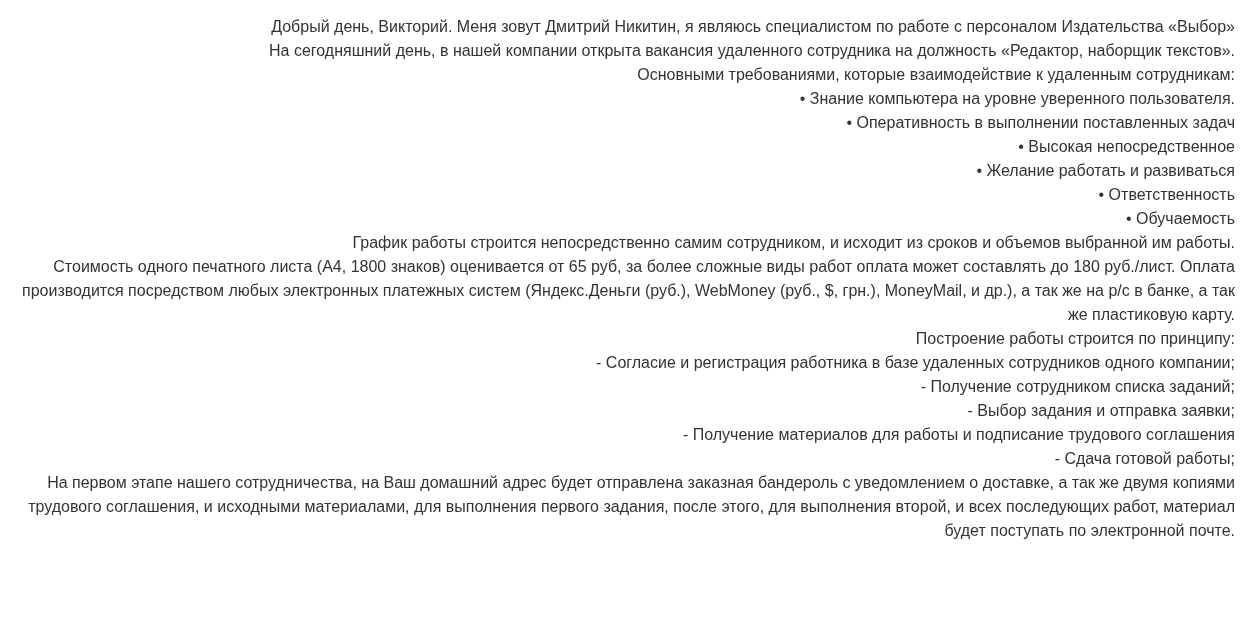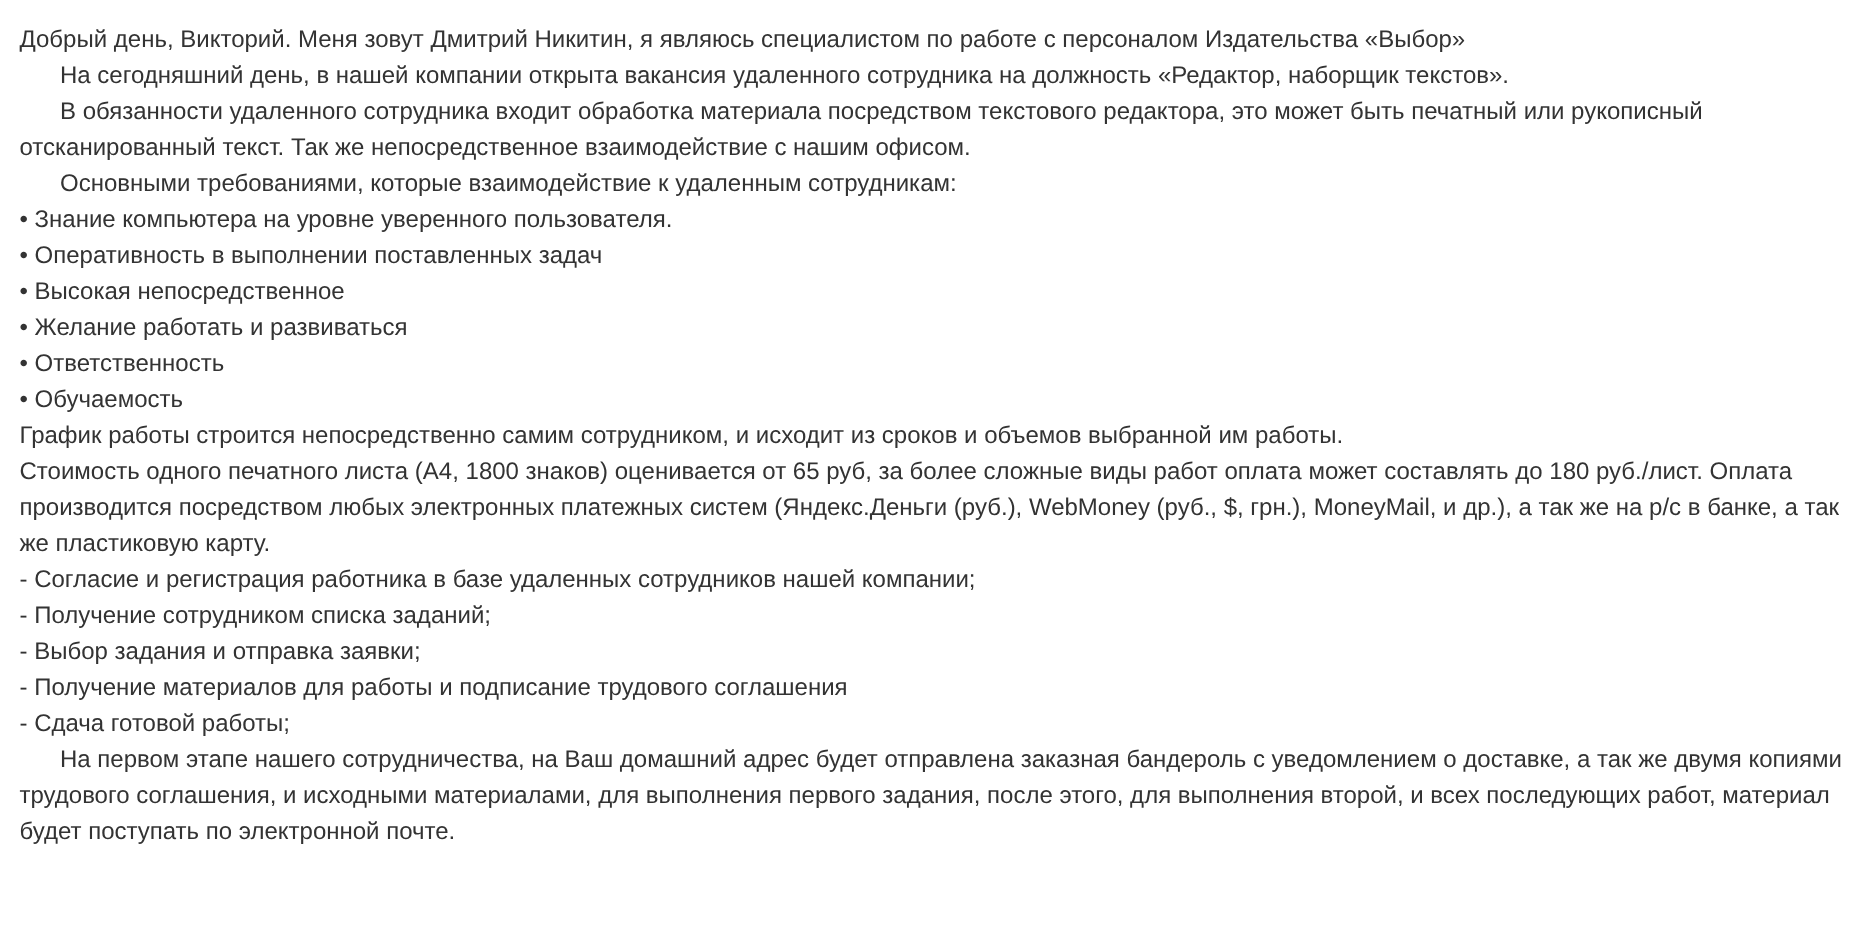--- a/index.html
+++ b/index.html
@@ -20,40 +20,41 @@
     font-family: "Liberation Sans", "DejaVu Sans", sans-serif;
     font-size: 16px;
     line-height: 24px;
     color: #333333;
     background: #ffffff;
   }
   .letter p {
     margin: 0;
     padding: 0;
     white-space: normal;
+    text-align: right;
   }
   .letter p.indent {
     text-indent: 27px;
   }
 </style>
 </head>
 <body>
 
 <div class="letter">
   <p>Добрый день, Викторий. Меня зовут Дмитрий Никитин, я являюсь специалистом по работе с персоналом Издательства «Выбор»</p>
   <p class="indent">На сегодняшний день, в нашей компании открыта вакансия удаленного сотрудника на должность «Редактор, наборщик текстов».</p>
-  <p class="indent">В обязанности удаленного сотрудника входит обработка материала посредством текстового редактора, это может быть печатный или рукописный отсканированный текст. Так же непосредственное взаимодействие с нашим офисом.</p>
   <p class="indent">Основными требованиями, которые взаимодействие к удаленным сотрудникам:</p>
   <p>• Знание компьютера на уровне уверенного пользователя.</p>
   <p>• Оперативность в выполнении поставленных задач</p>
   <p>• Высокая непосредственное</p>
   <p>• Желание работать и развиваться</p>
   <p>• Ответственность</p>
   <p>• Обучаемость</p>
   <p>График работы строится непосредственно самим сотрудником, и исходит из сроков и объемов выбранной им работы.</p>
   <p>Стоимость одного печатного листа (А4, 1800 знаков) оценивается от 65 руб, за более сложные виды работ оплата может составлять до 180 руб./лист. Оплата производится посредством любых электронных платежных систем (Яндекс.Деньги (руб.), WebMoney (руб., $, грн.), MoneyMail, и др.), а так же на р/с в банке, а так же пластиковую карту.</p>
-  <p>- Согласие и регистрация работника в базе удаленных сотрудников нашей компании;</p>
+  <p class="indent">Построение работы строится по принципу:</p>
+  <p>- Согласие и регистрация работника в базе удаленных сотрудников одного компании;</p>
   <p>- Получение сотрудником списка заданий;</p>
   <p>- Выбор задания и отправка заявки;</p>
   <p>- Получение материалов для работы и подписание трудового соглашения</p>
   <p>- Сдача готовой работы;</p>
   <p class="indent">На первом этапе нашего сотрудничества, на Ваш домашний адрес будет отправлена заказная бандероль с уведомлением о доставке, а так же двумя копиями трудового соглашения, и исходными материалами, для выполнения первого задания, после этого, для выполнения второй, и всех последующих работ, материал будет поступать по электронной почте.</p>
 </div>
 
 </body></html>

